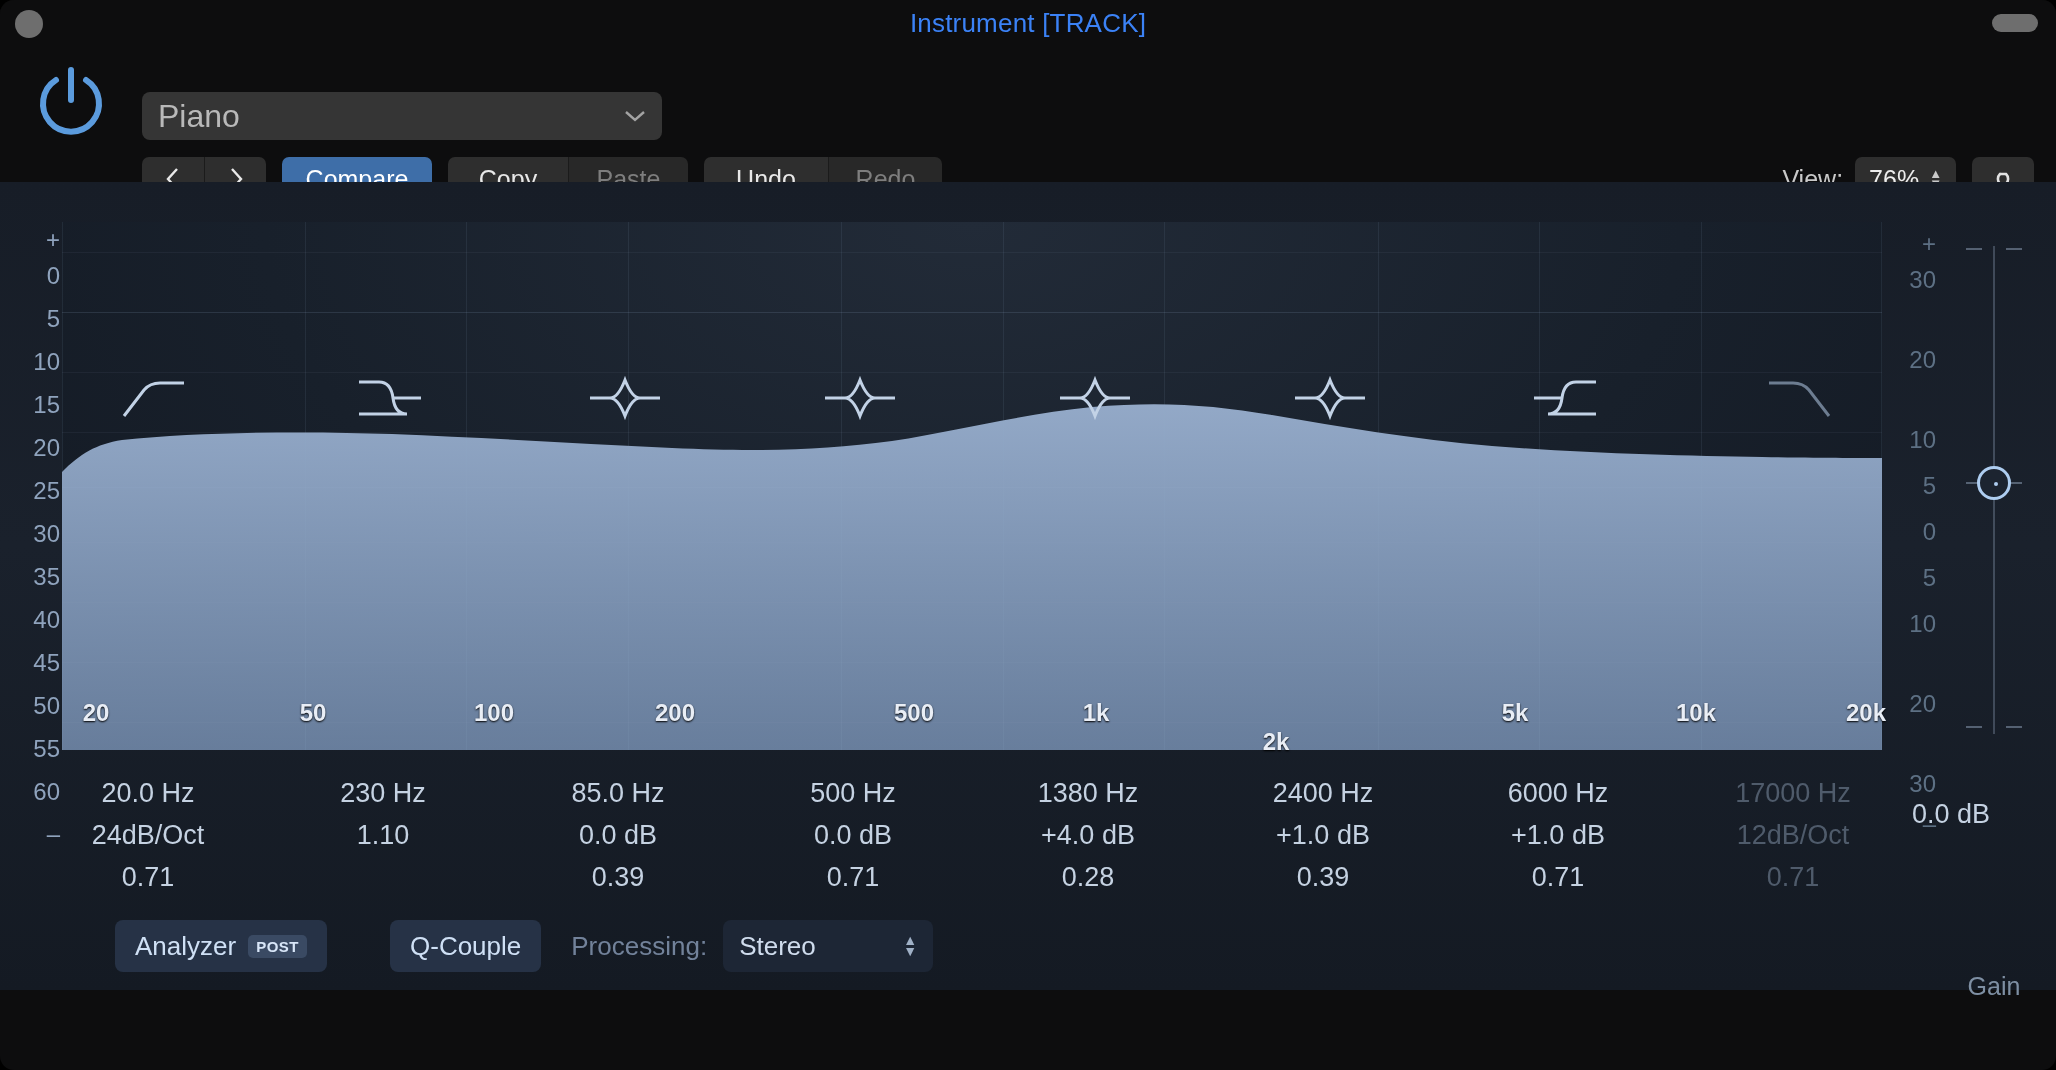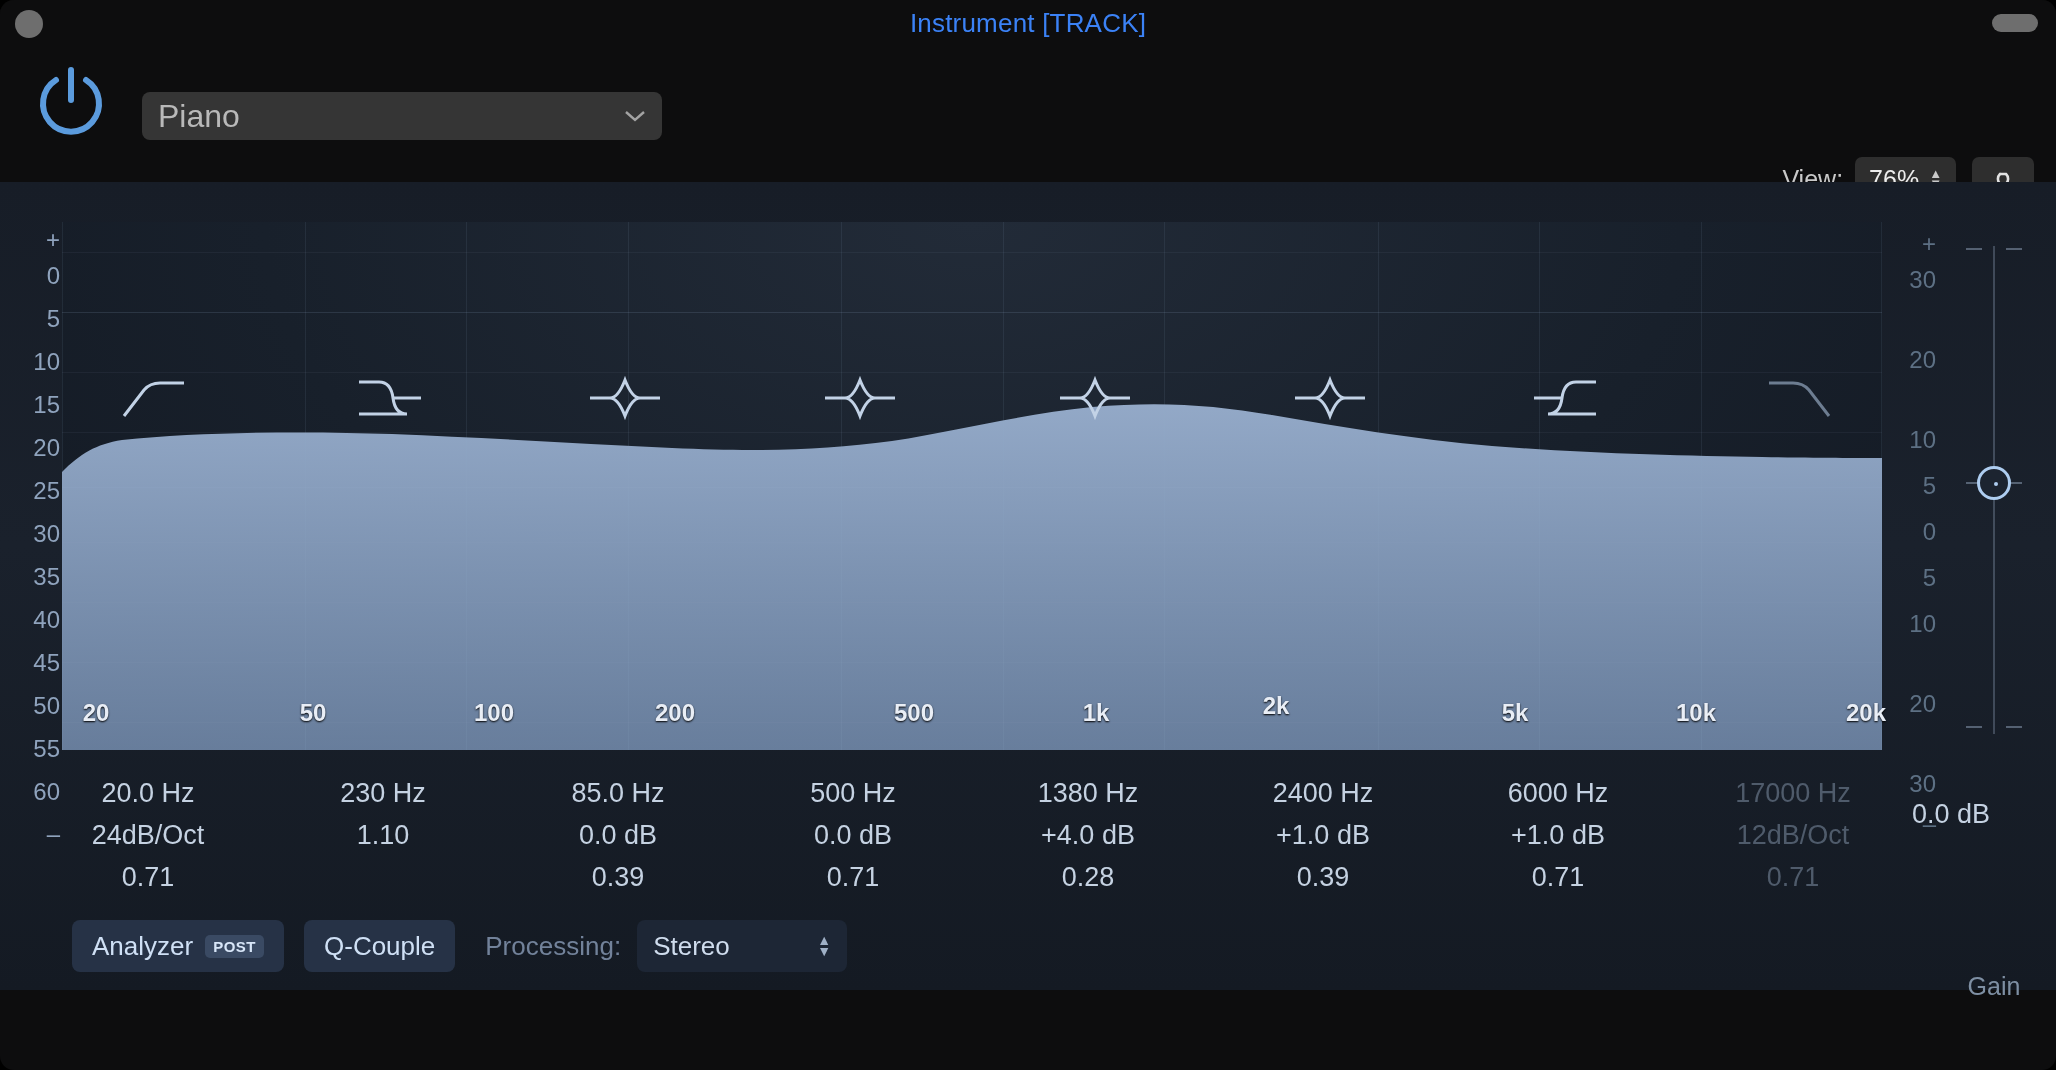--- a/index.html
+++ b/index.html
@@ -161,21 +161,21 @@
   #master-gain .v{ color:#c5d2e2; font-size:27px; line-height:42px; }
 
   
   #bottombar{
     position:absolute; left:0; top:720px; width:2056px; height:88px;
     display:flex; align-items:center; padding-left:72px;
   }
   .tbtn{
     height:52px; background:#263246; border-radius:8px;
     color:#cfe0f5; font-size:26px; display:flex; align-items:center;
-    padding:0 20px; cursor:pointer; margin-right:20px; user-select:none;
+    padding:0 20px; cursor:pointer; margin-right:20px; user-select:none;margin-left:43px;
   }
   .badge{
     background:#3a4a63; color:#d8e6f8; font-size:15px; font-weight:bold;
     border-radius:5px; padding:3px 8px; margin-left:12px; letter-spacing:.5px;
   }
   #processing-label{ color:#72829a; font-size:26px; margin:0 16px 0 10px; }
   #processing-select{
     height:52px; min-width:210px; background:#1d2635; border-radius:8px;
     display:flex; align-items:center; padding:0 16px;
     color:#cfdced; font-size:26px; cursor:pointer;
@@ -225,20 +225,45 @@
 
     <div id="preset-select">
       <span class="val">Piano</span>
       <span class="chev">
         <svg width="22" height="14" viewBox="0 0 22 14">
             <polyline points="2,3 11,11 20,3" fill="none" stroke="#a3a3a3" stroke-width="2.4"></polyline>
           </svg>
       </span>
     </div>
 
+    <div class="btnrow" style="left:142px;">
+      <div class="grp">
+        <div class="hbtn" style="width:62px">
+          <svg width="16" height="26" viewBox="0 0 16 26">
+              <polyline points="12,3 3,13 12,23" fill="none" stroke="#e8e8e8" stroke-width="2.4"></polyline>
+            </svg>
+        </div>
+        <div class="hbtn" style="width:62px">
+          <svg width="16" height="26" viewBox="0 0 16 26">
+              <polyline points="4,3 13,13 4,23" fill="none" stroke="#e8e8e8" stroke-width="2.4"></polyline>
+            </svg>
+        </div>
+      </div>
+      <div class="grp">
+        <div class="hbtn accent" style="width:150px">Compare</div>
+      </div>
+      <div class="grp">
+        <div class="hbtn" style="width:120px">Copy</div>
+        <div class="hbtn dim" style="width:120px">Paste</div>
+      </div>
+      <div class="grp">
+        <div class="hbtn" style="width:124px">Undo</div>
+        <div class="hbtn dim" style="width:114px">Redo</div>
+      </div>
+    </div>
 
     <div id="view-wrap">
       <span id="view-label">View:</span>
       <div id="zoom-stepper">
         <span>76%</span>
         <span class="arrows">
             <span>▲</span>
             <span>▼</span>
           </span>
       </div>
@@ -364,21 +389,21 @@
     <div class="rscale" style="top:508px">20</div>
     <div class="rscale" style="top:588px">30</div>
     <div class="rscale" style="top:628px">–</div>
 
     <div class="freqlab" style="left:96px;  top:517px">20</div>
     <div class="freqlab" style="left:313px; top:517px">50</div>
     <div class="freqlab" style="left:494px; top:517px">100</div>
     <div class="freqlab" style="left:675px; top:517px">200</div>
     <div class="freqlab" style="left:914px; top:517px">500</div>
     <div class="freqlab" style="left:1096px;top:517px">1k</div>
-    <div class="freqlab" style="left:1276px;top:510px">2k</div>
+    <div class="freqlab" style="left:1276px;top:546px">2k</div>
     <div class="freqlab" style="left:1515px;top:517px">5k</div>
     <div class="freqlab" style="left:1696px;top:517px">10k</div>
     <div class="freqlab" style="left:1866px;top:517px">20k</div>
 
     <div id="gain-slider">
       <div id="gain-track"></div>
       <div class="gtick" style="left:12px; top:8px"></div>
       <div class="gtick" style="left:52px; top:8px"></div>
       <div class="gtick" style="left:12px; top:242px"></div>
       <div class="gtick" style="left:52px; top:242px"></div>

